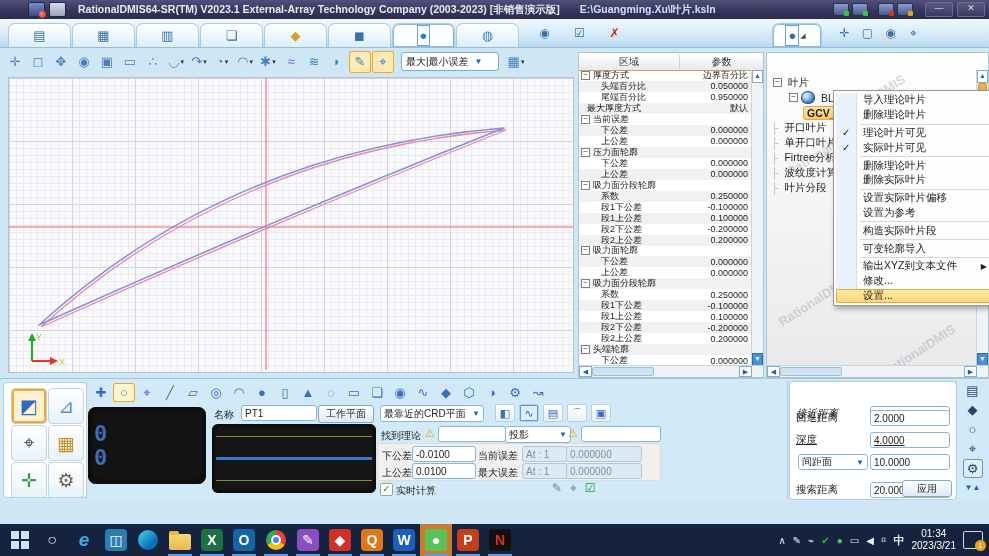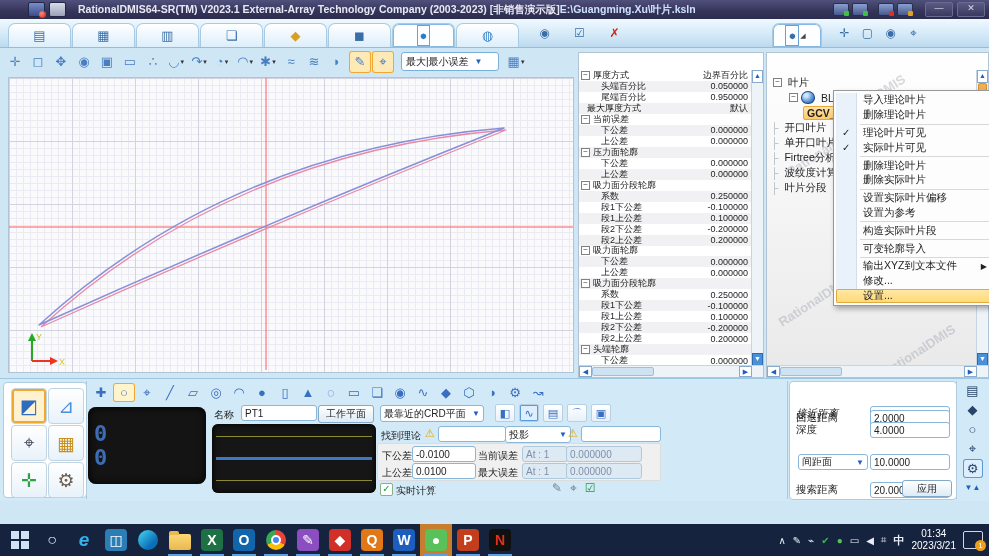--- a/index.html
+++ b/index.html
@@ -5,21 +5,21 @@
   html,body{margin:0;padding:0;background:#9ab8cc;}
   #app{position:relative;width:989px;height:556px;overflow:hidden;
        font-family:"Liberation Sans","DejaVu Sans",sans-serif;font-size:10px;color:#222;
        background:#cfe6f5;user-select:none;}
   .abs{position:absolute;}
   .flexc{display:flex;align-items:center;}
   
   #titlebar{left:0;top:0;width:989px;height:19px;background:linear-gradient(#50507c,#34345a 60%,#2c2c4e);
             color:#e8e8f4;display:flex;align-items:center;}
   #titlebar .ttl{font-size:10.5px;font-weight:bold;white-space:nowrap;}
-  #titlebar .path{font-size:10.5px;font-weight:bold;color:#cfe0ff;}
+  #titlebar .path{font-size:10.5px;font-weight:bold;color:#cfe0ff;margin-left:20px;}
   .tb-ico{width:15px;height:13px;border-radius:2px;margin-right:4px;background:linear-gradient(#7a8ccc,#3c4c88);
           border:1px solid #20284a;position:relative;}
   .tb-ico.red::after{content:"";position:absolute;right:-2px;bottom:-2px;width:7px;height:7px;border-radius:50%;
           background:radial-gradient(circle at 35% 35%,#ff8a7a,#c81e10);}
   .tb-ico.list{background:linear-gradient(#d8dce8,#9aa2b8);}
   .winbtn{width:26px;height:13px;border-radius:2px;border:1px solid #6a6a92;background:linear-gradient(#5a5a84,#3a3a60);
           color:#d8d8ec;font-size:9px;line-height:11px;text-align:center;margin-left:4px;}
   .traymini{width:14px;height:11px;border-radius:2px;background:linear-gradient(#8aa0d0,#48588c);border:1px solid #283050;margin-left:3px;position:relative;}
   .traymini i{position:absolute;right:-1px;bottom:-1px;width:5px;height:5px;border-radius:1px;}
   
@@ -250,20 +250,24 @@
         <polygon points="23,255 19,263 27,263" fill="#22aa22"></polygon>
         <line x1="23" y1="283" x2="44" y2="283" stroke="#ee3322" stroke-width="2"></line>
         <polygon points="49,283 41,279 41,287" fill="#ee3322"></polygon>
         <text x="27" y="262" fill="#aacc22" font-size="9">Y</text>
         <text x="50" y="287" fill="#d8c822" font-size="9">X</text>
       </g>
     </svg>
   </div>
 
   <div id="midpanel" class="abs panel">
+    <div class="phead">
+      <div class="cell" style="width:100px;border-right:1px solid #d0d0d0">区域</div>
+      <div class="cell" style="flex:1">参数</div>
+    </div>
     <div class="ptrows">
         <div class="ptrow">
           <div class="ptlabel">
             <span class="expbox">−</span>
             <span>厚度方式</span>
           </div>
           <div class="ptval">边界百分比</div>
         </div>
         <div class="ptrow alt">
           <div class="ptlabel" style="padding-left: 22px;">
@@ -646,21 +650,21 @@
     <div id="rightbox">
       <div>
           <div class="prow" style="top: 24px; font-style: italic;">
             <span class="pl">接近距离</span>
             <span class="fld">2.0000</span>
           </div>
           <div class="prow" style="top: 28px;">
             <span class="pl">回退距离</span>
             <span class="fld">2.0000</span>
           </div>
-          <div class="prow" style="top: 40px;">
+          <div class="prow" style="top: 50px; text-decoration: underline;">
             <span class="pl">深度</span>
             <span class="fld">4.0000</span>
           </div>
           <div class="prow" style="top: 72px;">
             <span class="fld ddf" style="width: 62px; height: 14px;">
               <span>间距面</span>
               <span class="da">▼</span>
             </span>
             <span class="fld">10.0000</span>
           </div>

